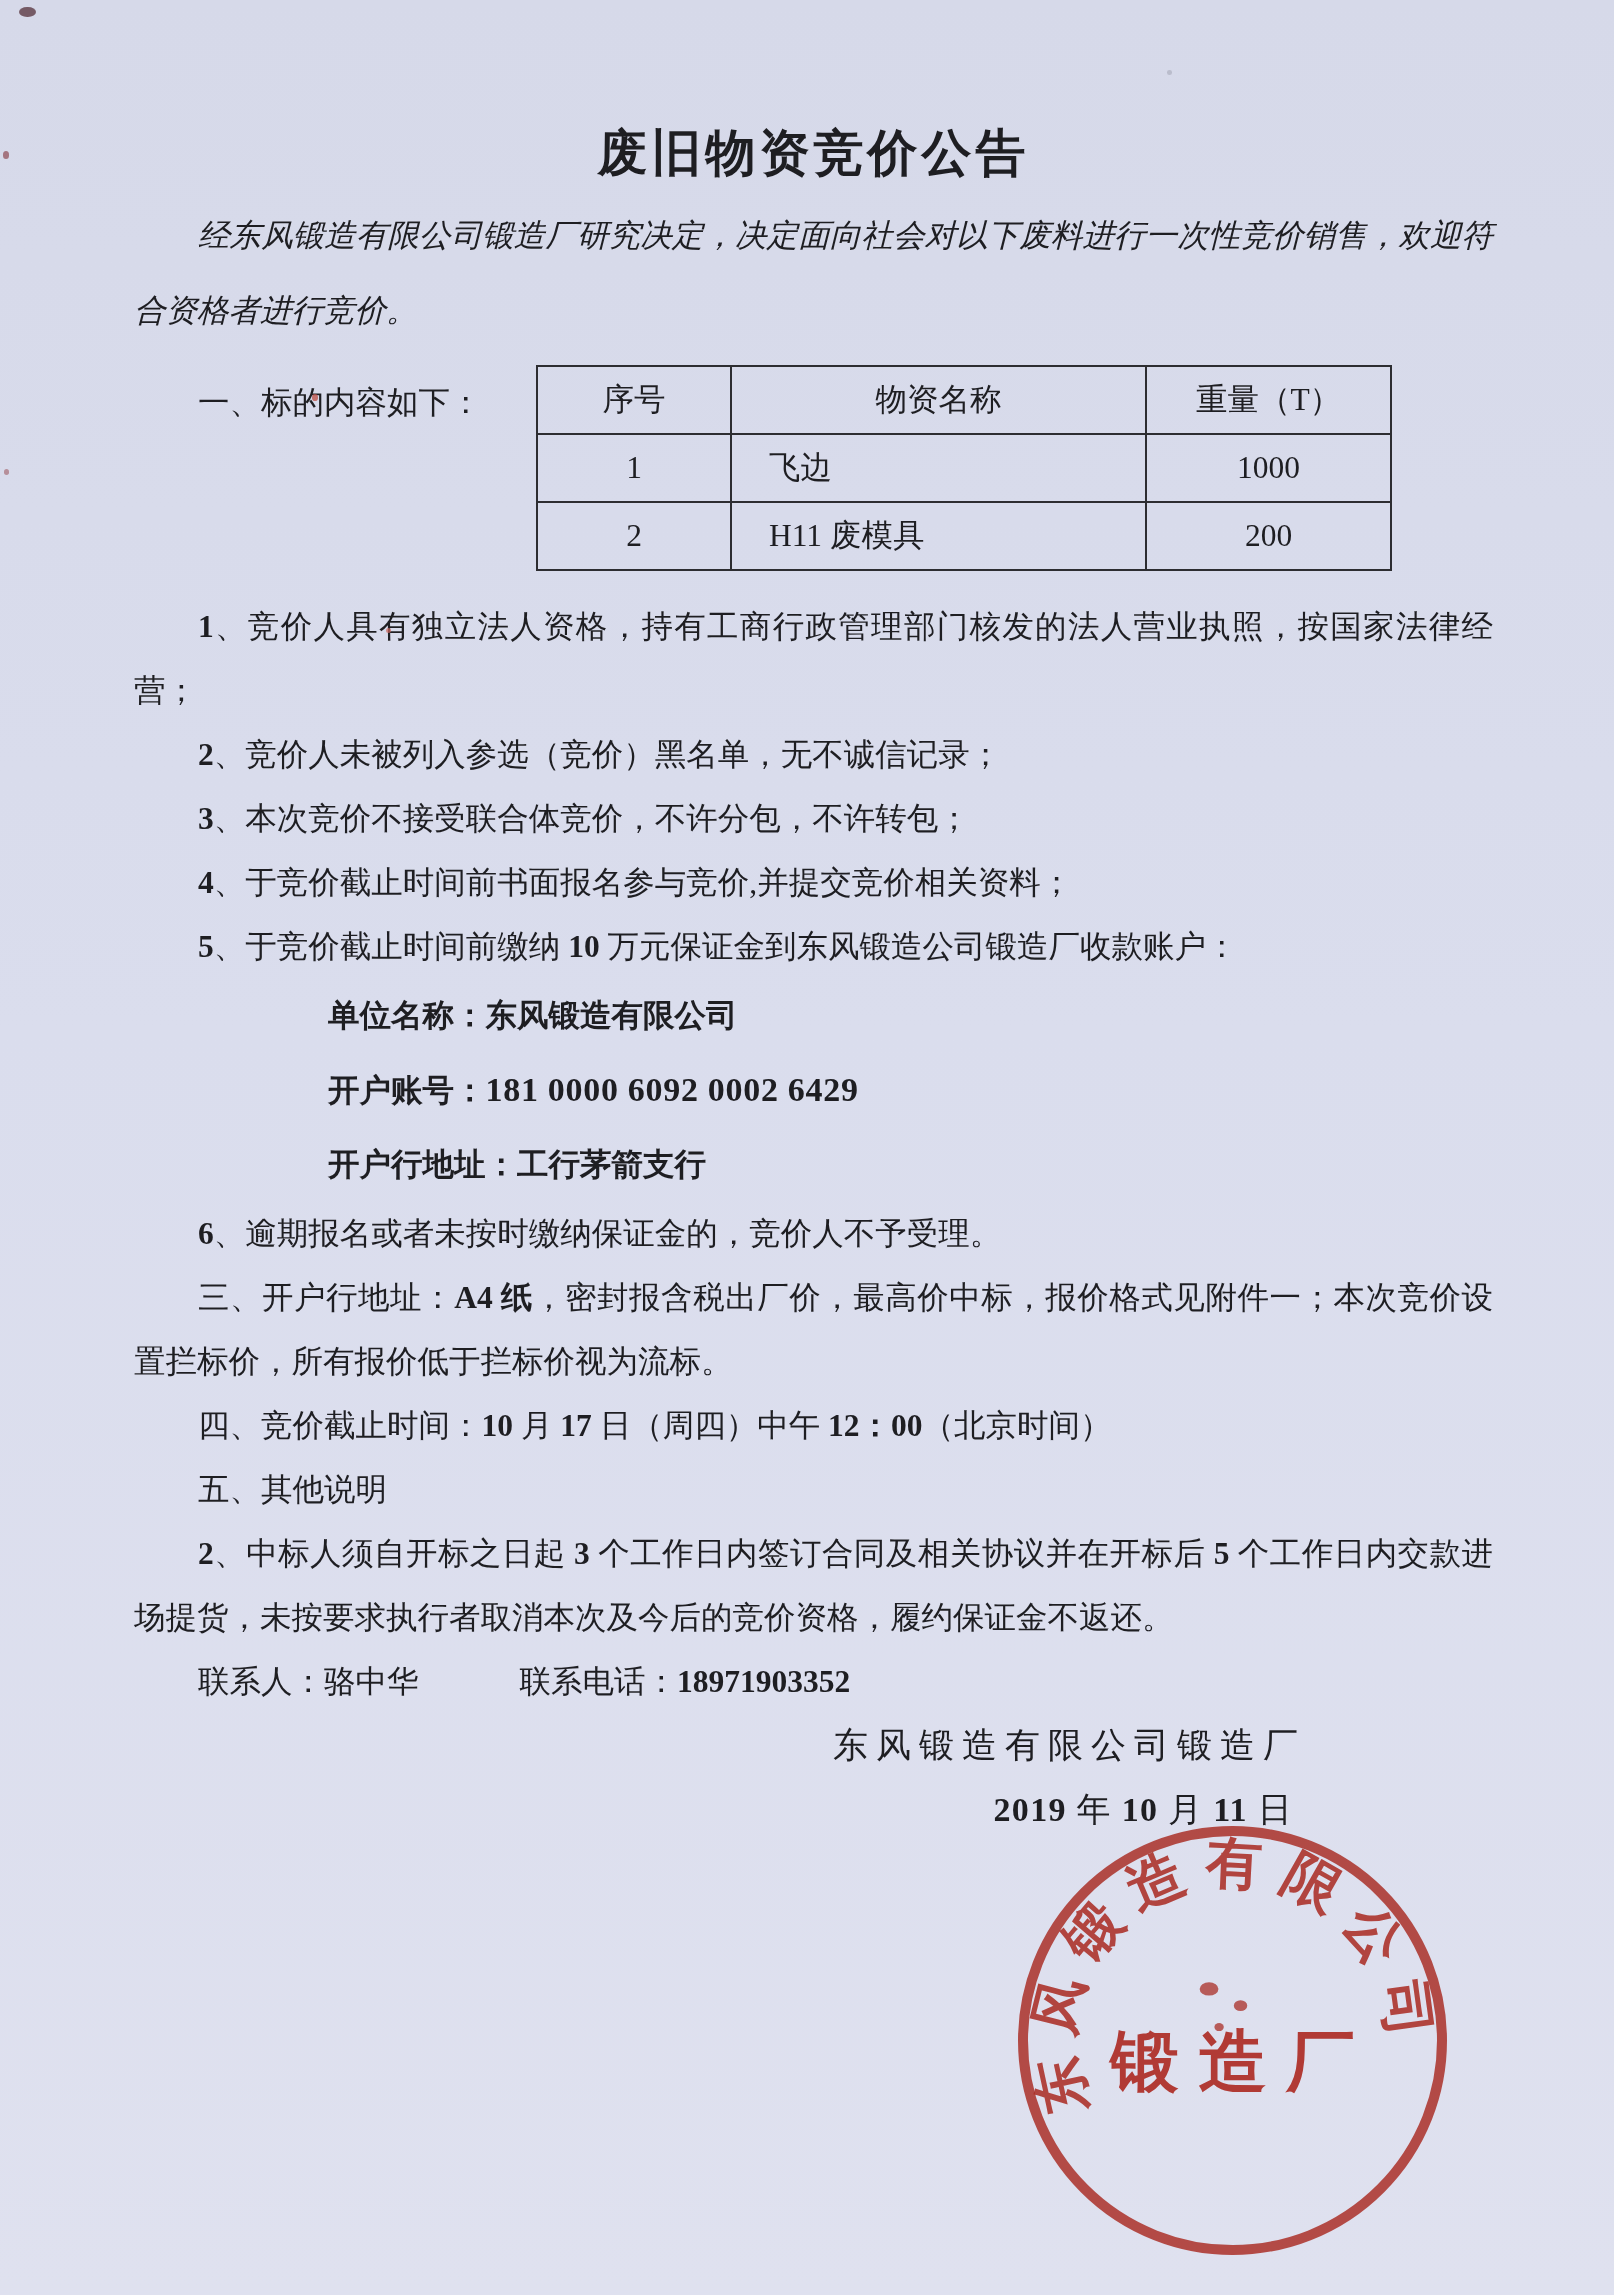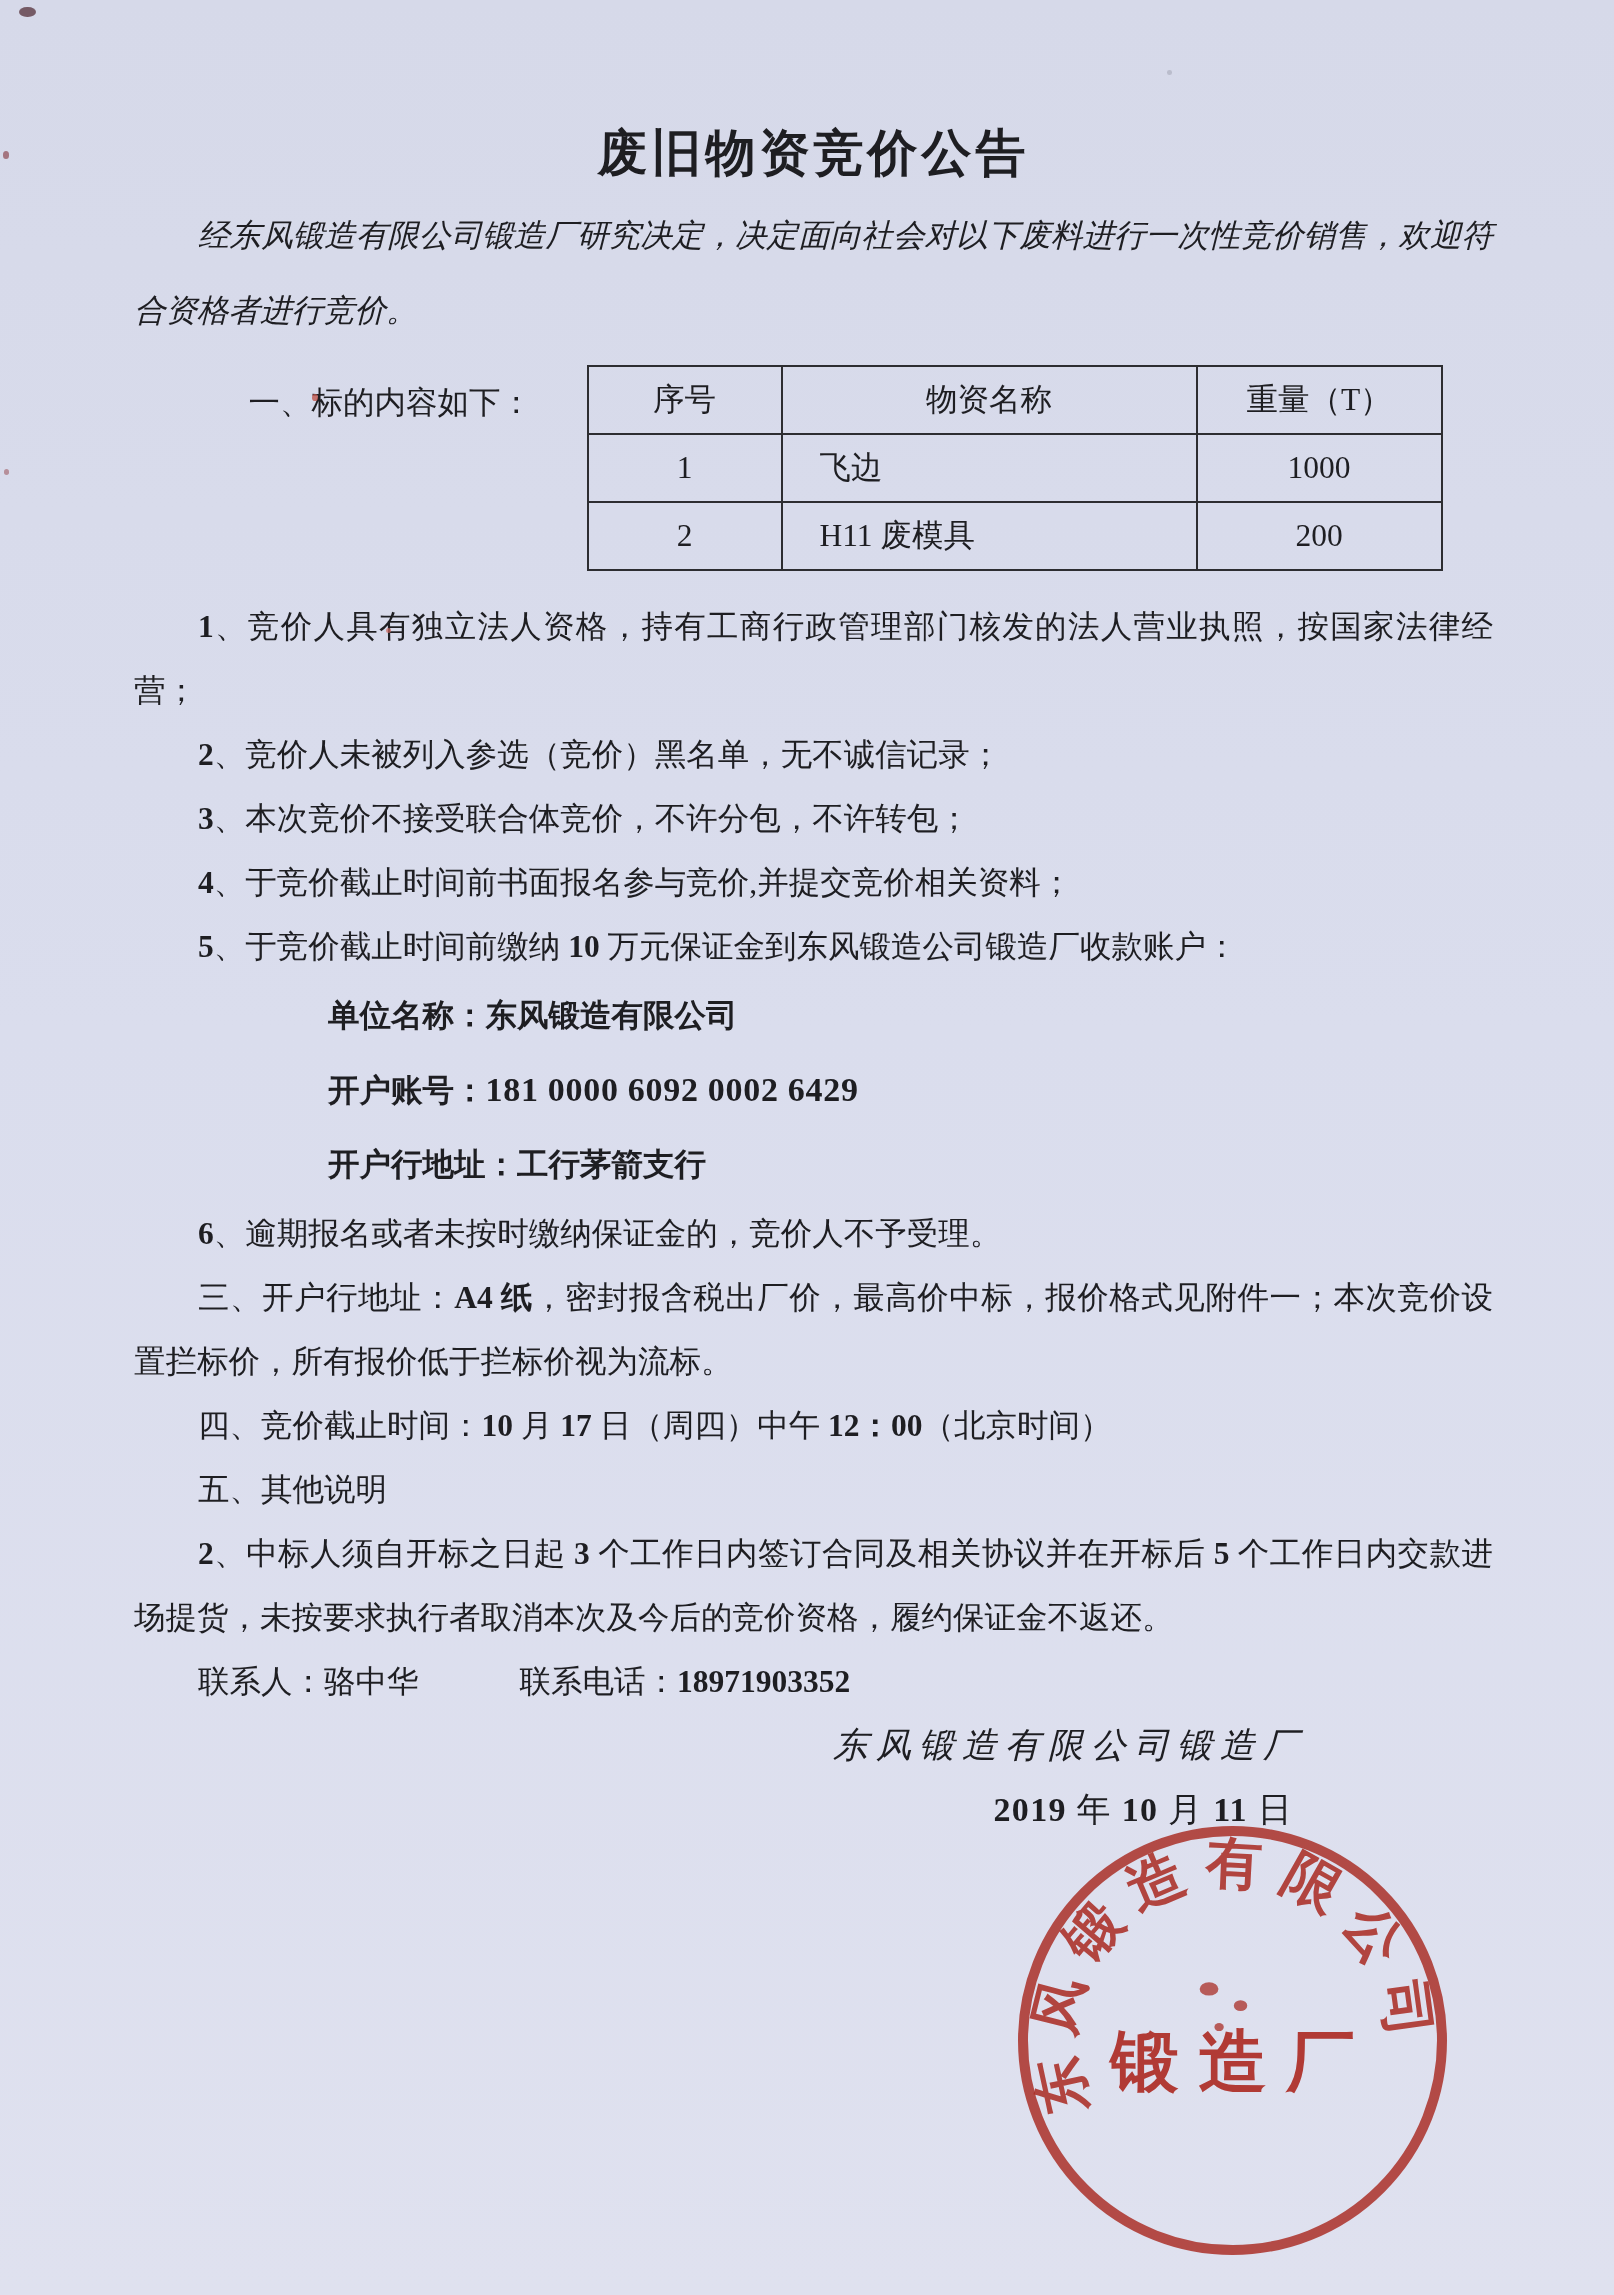--- a/index.html
+++ b/index.html
@@ -28,21 +28,20 @@
   p{margin:0;font-size:31.5px;line-height:64px;text-align:justify;}
   p.intro{line-height:75px;font-style:italic;}
   .indent{text-indent:64px;}
   b.num{font-weight:700;}
   
   .sec1-row{
     display:flex;
     align-items:flex-start;
     margin-top:17.4px;
     margin-bottom:24px;
-    justify-content:center;
   }
   .sec1-row .sec-heading{
     width:402px;
     flex:0 0 402px;
     line-height:75px;
   }
   table.goods{
     border-collapse:collapse;
     table-layout:fixed;
     width:854px;
@@ -67,21 +66,20 @@
     line-height:74px;
   }
   .account .acct-num{font-size:34px;letter-spacing:0.7px;}
   .contact .gap{display:inline-block;width:101px;}
   .contact .phone{font-weight:700;}
   .signoff p.org{
     text-align:right;
     padding-right:187px;
     letter-spacing:8px;
     font-size:35px;
-    font-style:italic;
   }
   .signoff p.sign-date{
     text-align:right;
     padding-right:200px;
     font-size:34px;
     letter-spacing:1.3px;
   }
   
   .stamp{
     position:absolute;

